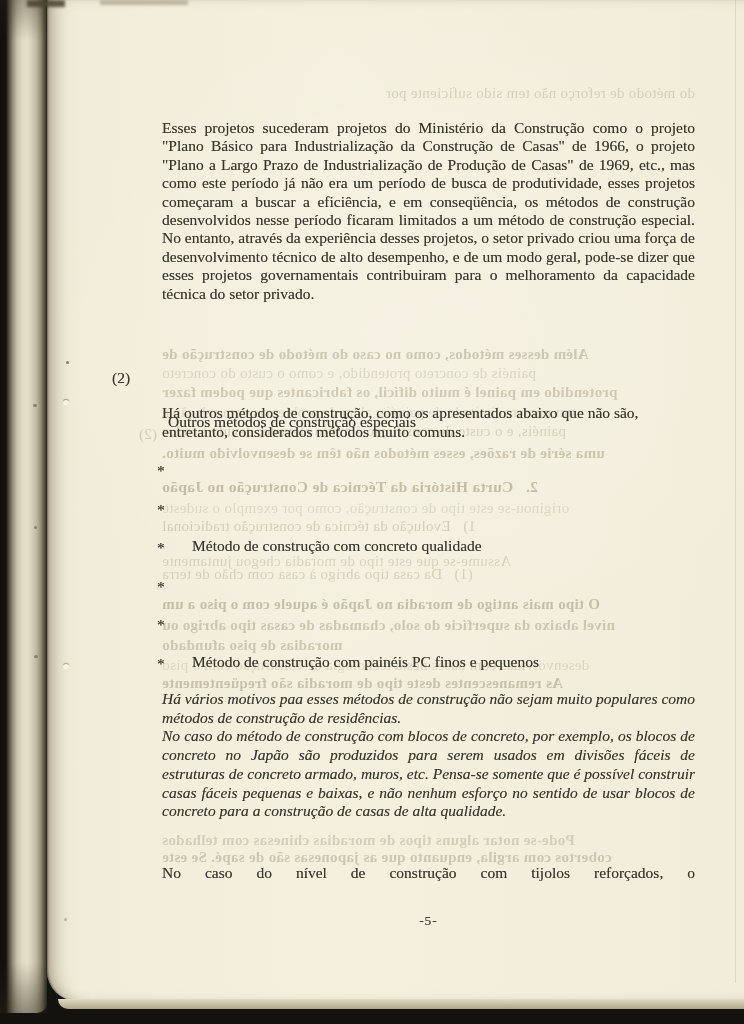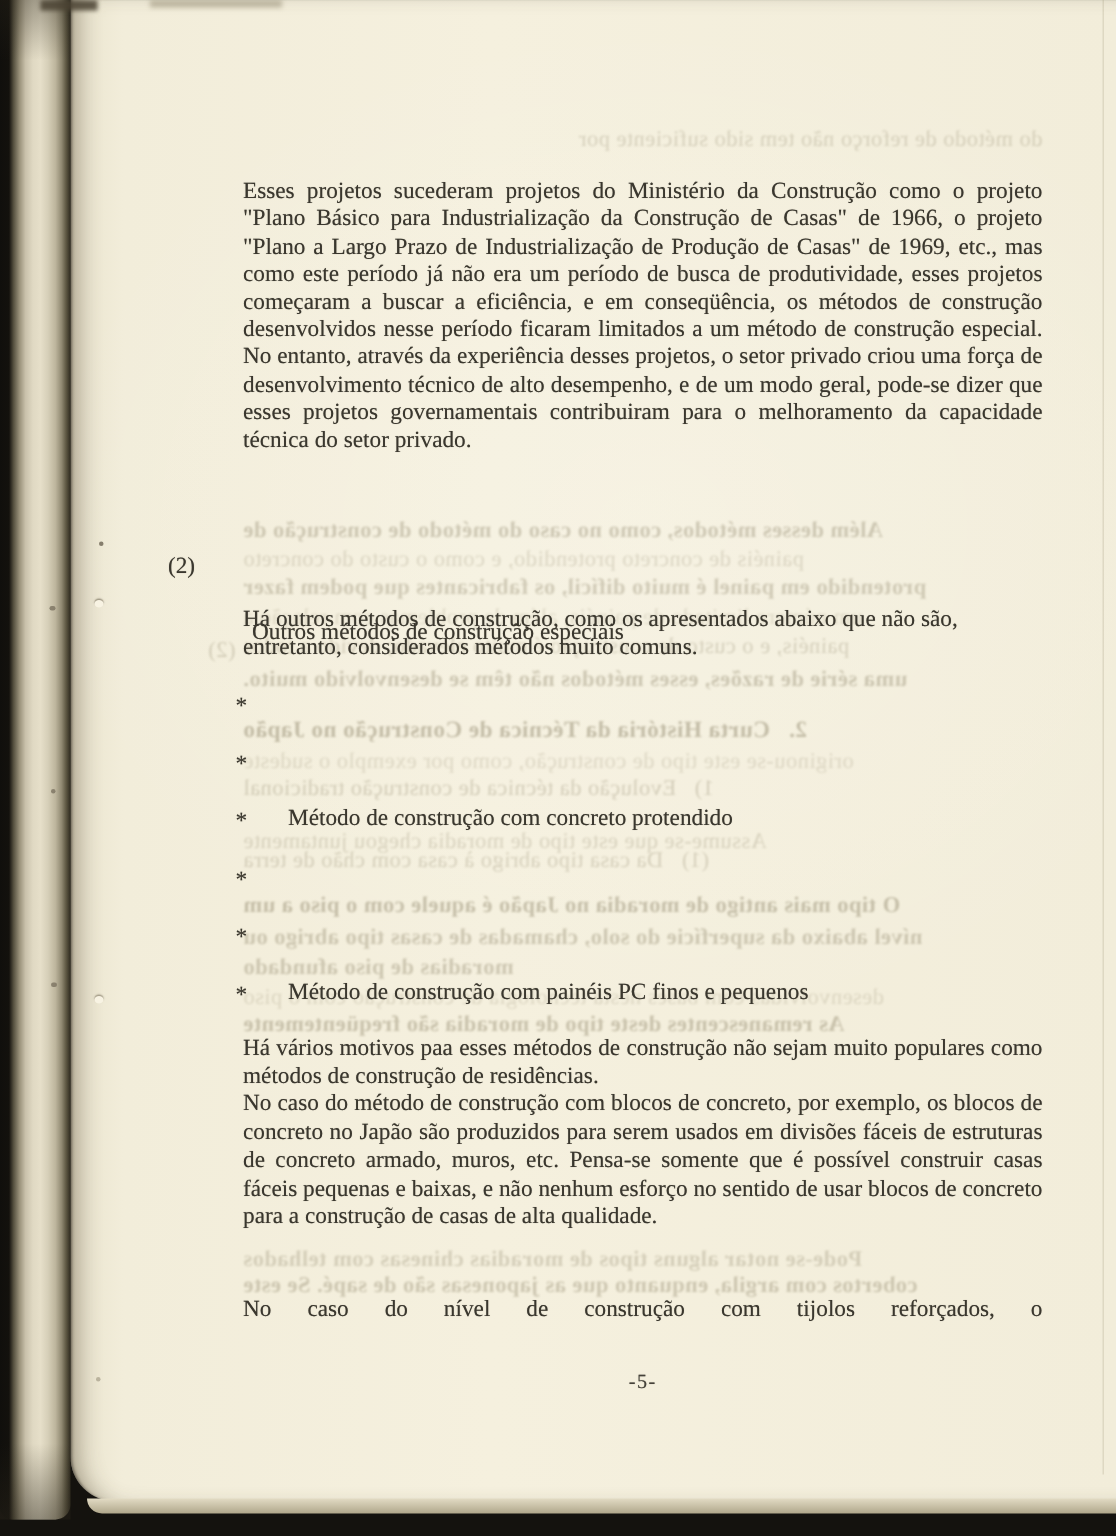--- a/index.html
+++ b/index.html
@@ -56,21 +56,21 @@
   .text-col p{margin:0;}
   .ink{text-shadow:0 0 .5px rgba(58,55,46,.55);}
   .p1{position:absolute;top:119px;width:533px;font-size:15.5px;line-height:18.4px;text-align:justify;}
   .section-row{position:absolute;top:369px;width:533px;font-size:15.5px;}
   .sec-marker{position:absolute;left:-50px;}
   .sec-title{position:absolute;left:6px;margin-top:44px;}
   .intro{position:absolute;top:403px;width:533px;font-size:15.5px;line-height:19px;text-align:left;}
   .bullets{position:absolute;top:460px;left:0;width:533px;margin:0;padding:0;list-style:none;font-size:15.5px;}
   .bullets li{position:relative;padding-left:30px;height:38.5px;line-height:18.5px;}
   .bullets .star{position:absolute;left:-5px;top:2px;}
-  .p2{position:absolute;top:690px;width:533px;font-size:15.5px;line-height:18.7px;text-align:justify;}
+  .p2{position:absolute;top:690px;width:533px;font-size:15.5px;line-height:18.7px;text-align:justify;font-style:italic;}
   .p4{position:absolute;top:863px;width:533px;font-size:15.5px;line-height:19px;text-align:justify;text-align-last:justify;}
   .pageno{position:absolute;top:913px;width:533px;text-align:center;font-size:13.5px;letter-spacing:1px;color:#45423a;}
   
   .bleed{position:absolute;inset:0;pointer-events:none;}
   .bl{position:absolute;left:115px;width:533px;transform:scaleX(-1);
       color:#7b7154;font-size:15px;line-height:18px;filter:blur(.55px);letter-spacing:.3px;}
   .ap-left{text-align:right;}   
   .ap-right{text-align:left;}   
   .bw{font-weight:bold;}
   .bl0{top:84px;opacity:.25;}  .bl1{top:345px;opacity:.32;}
@@ -131,21 +131,21 @@
 
     <ul class="bullets">
       <li>
         <span class="star">*</span>
       </li>
       <li>
         <span class="star">*</span>
       </li>
       <li>
         <span class="star">*</span>
-        <span>Método de construção com concreto protendido</span>
+        <span>Método de construção com concreto qualidade</span>
       </li>
       <li>
         <span class="star">*</span>
       </li>
       <li>
         <span class="star">*</span>
       </li>
       <li>
         <span class="star">*</span>
         <span>Método de construção com painéis PC finos e pequenos</span>

